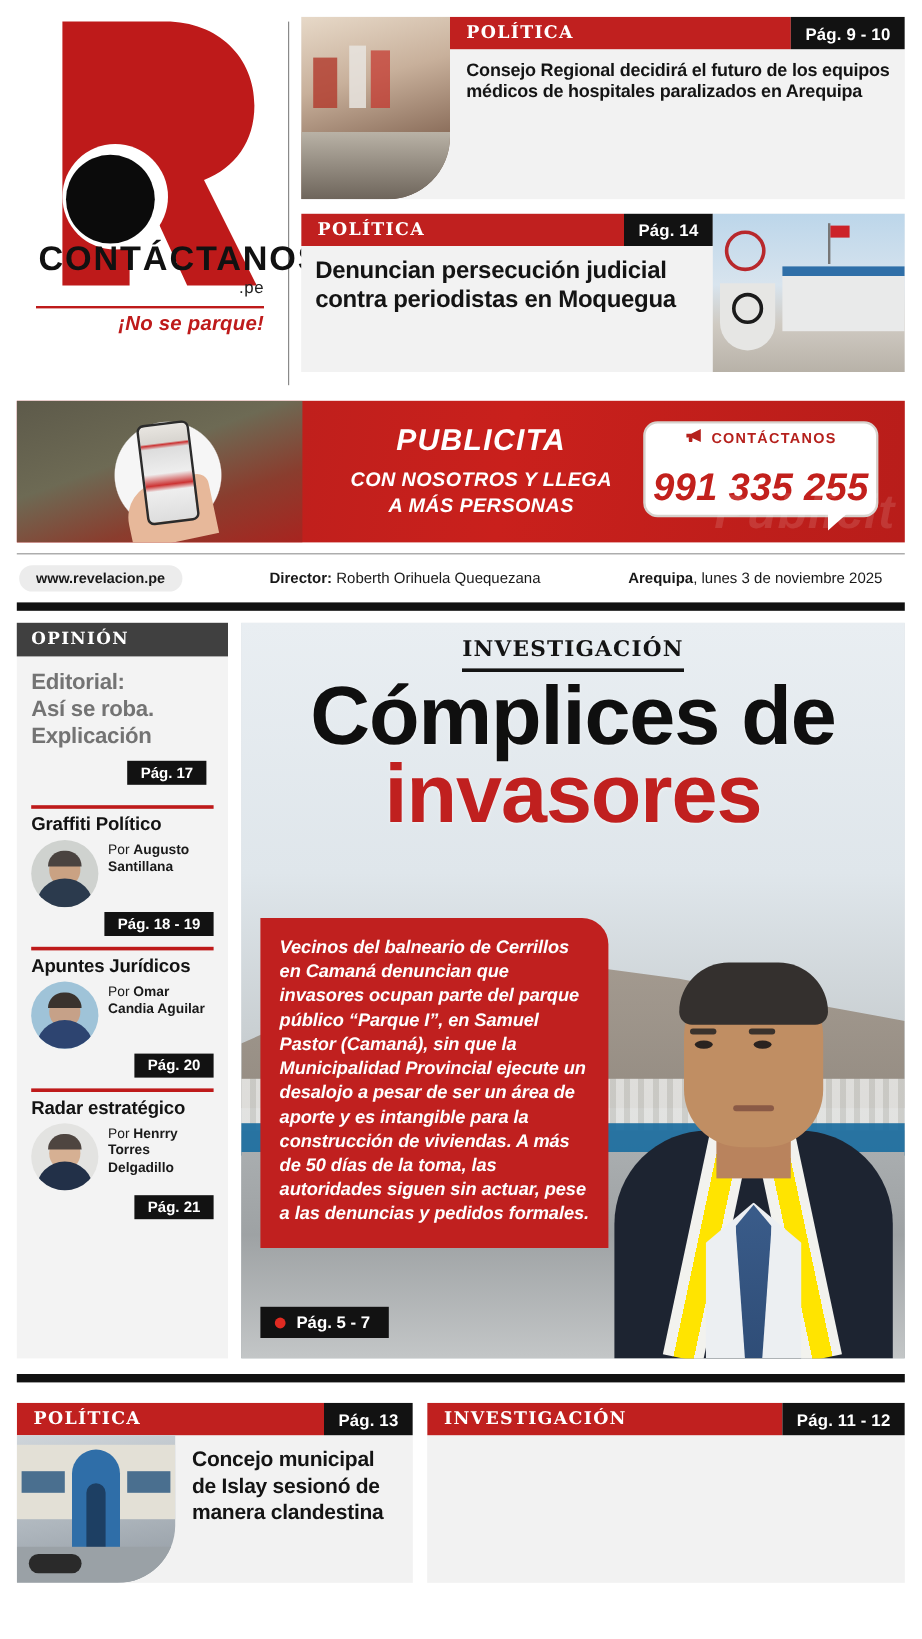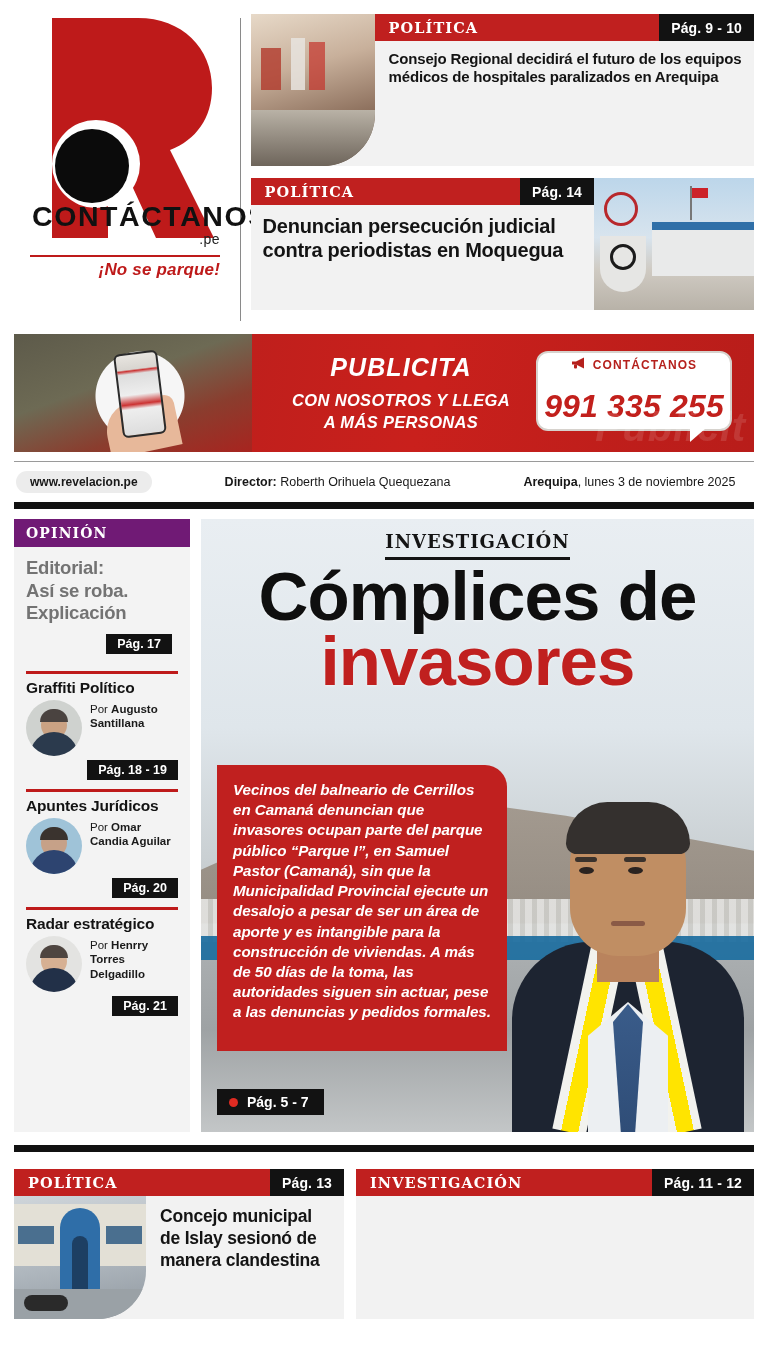--- a/index.html
+++ b/index.html
@@ -326,21 +326,21 @@
 
   
   .opinion {
     flex: 0 0 176px;
     width: 176px;
     background: #f3f3f3;
     display: flex;
     flex-direction: column;
   }
   .opinion-head {
-    background: #701a75;
+    background: #404040;
     color: #fff;
     font-weight: 700;
     font-size: 14px;
     letter-spacing: 0.08em;
     padding: 6px 12px;
     font-family: "DejaVu Serif", serif;
   }
   .editorial {
     padding: 10px 12px 8px 12px;
   }
@@ -570,21 +570,21 @@
   }
 
   .summary {
     position: absolute;
     left: 16px;
     top: 246px;
     width: 290px;
     background: #C0201F;
     color: #ffffff;
     border-radius: 0 22px 0 0;
-    padding: 15px 15px 28px 16px;
+    padding: 15px 15px 17px 16px;
     z-index: 5;
     font-style: italic;
     font-weight: 700;
     font-size: 15.2px;
     line-height: 1.33;
     letter-spacing: -0.004em;
   }
   .summary-badge {
     position: absolute;
     left: 16px;

